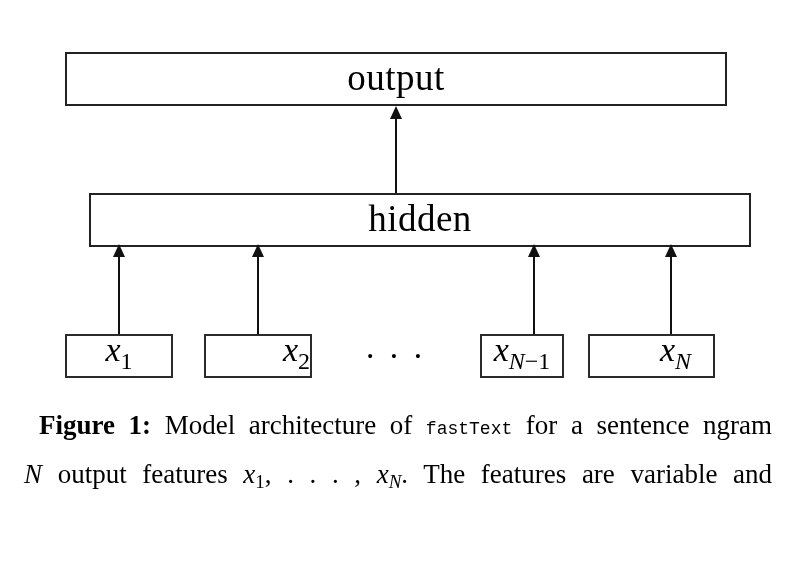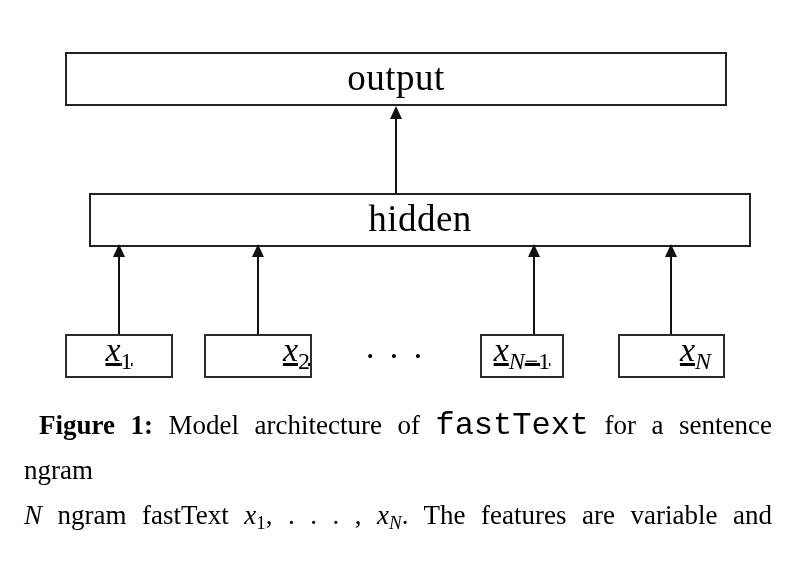--- a/index.html
+++ b/index.html
@@ -41,27 +41,26 @@
     box-sizing: border-box;
     border: 2px solid #2b2b2b;
     background: #ffffff;
     display: flex;
     align-items: center;
     justify-content: center;
   }
   .box-x1  { left: 65px;  width: 108px; }
   .box-x2  { left: 204px; width: 108px; justify-content: flex-end; }
   .box-xn1 { left: 480px; width: 84px; }
-  .box-xn  { left: 618px; width: 107px; padding-left: 48px; }
+  .box-xn  { left: 588px; width: 127px; padding-left: 48px; }
   .math-label {
     font-size: 34px;
     line-height: 1;
     font-style: italic;
     padding-bottom: 6px;
-    text-decoration: underline;
   }
   .math-label .sub {
     font-size: 24px;
     vertical-align: -8px;
     letter-spacing: 0;
   }
   .math-label .sub .up { font-style: normal; }
   .ellipsis {
     position: absolute;
     left: 355px;
@@ -104,21 +103,21 @@
     top: 403px;
     width: 748px;
     font-size: 27px;
     line-height: 45px;
   }
   .cap-line { white-space: nowrap; }
   .cap-just { text-align: justify; text-align-last: justify; white-space: normal; }
   .cap-bold { font-weight: bold; margin-left: 15px; }
   .cap-code {
     font-family: "Liberation Mono", monospace;
-    font-size: 32px;
+    font-size: 18px;
   }
   .cap-it { font-style: italic; }
   .cap-sub {
     font-size: 19px;
     vertical-align: -5px;
   }
 </style>
 </head>
 <body>
 
@@ -157,16 +156,16 @@
   <div class="inbox box-xn1">
     <span class="math-label"><span>x</span><span class="sub"><span>N</span><span class="up">−1</span></span></span>
   </div>
 
   <div class="inbox box-xn">
     <span class="math-label"><span>x</span><span class="sub"><span>N</span><span class="up"></span></span></span>
   </div>
 
   <div class="caption">
     <div class="cap-line cap-just"><span class="cap-bold">Figure 1:</span><span> Model architecture of </span><span class="cap-code">fastText</span><span> for a sentence ngram</span></div>
-    <div class="cap-line cap-just"><span class="cap-it">N</span><span> ngram fastText </span><span class="cap-it">x</span><span class="cap-sub">1</span><span>, . . . , </span><span class="cap-it">x</span><span class="cap-sub cap-it">N</span><span>. The features are variable and</span></div>
+    <div class="cap-line cap-just"><span class="cap-it">N</span><span> output features </span><span class="cap-it">x</span><span class="cap-sub">1</span><span>, . . . , </span><span class="cap-it">x</span><span class="cap-sub cap-it">N</span><span>. The features are variable and</span></div>
   </div>
 
 </div>
 
 </body></html>

